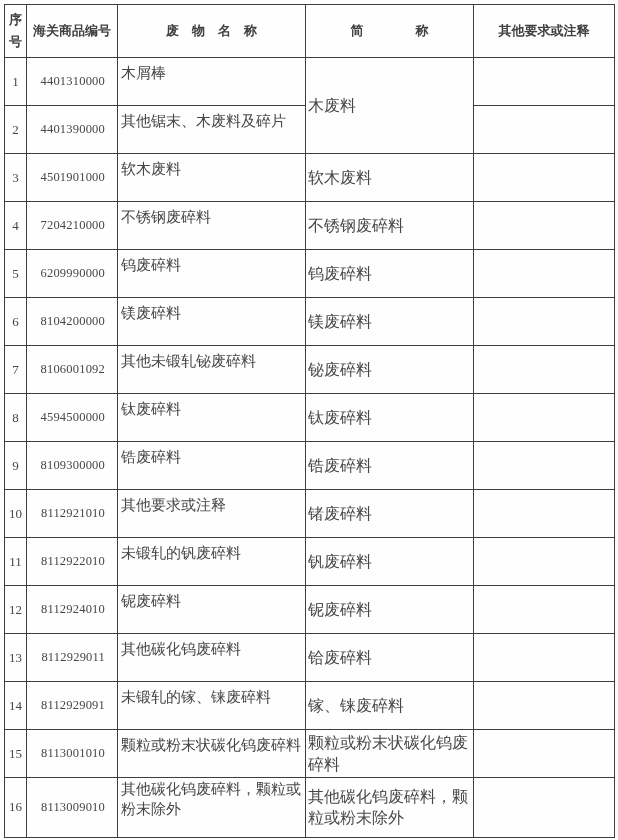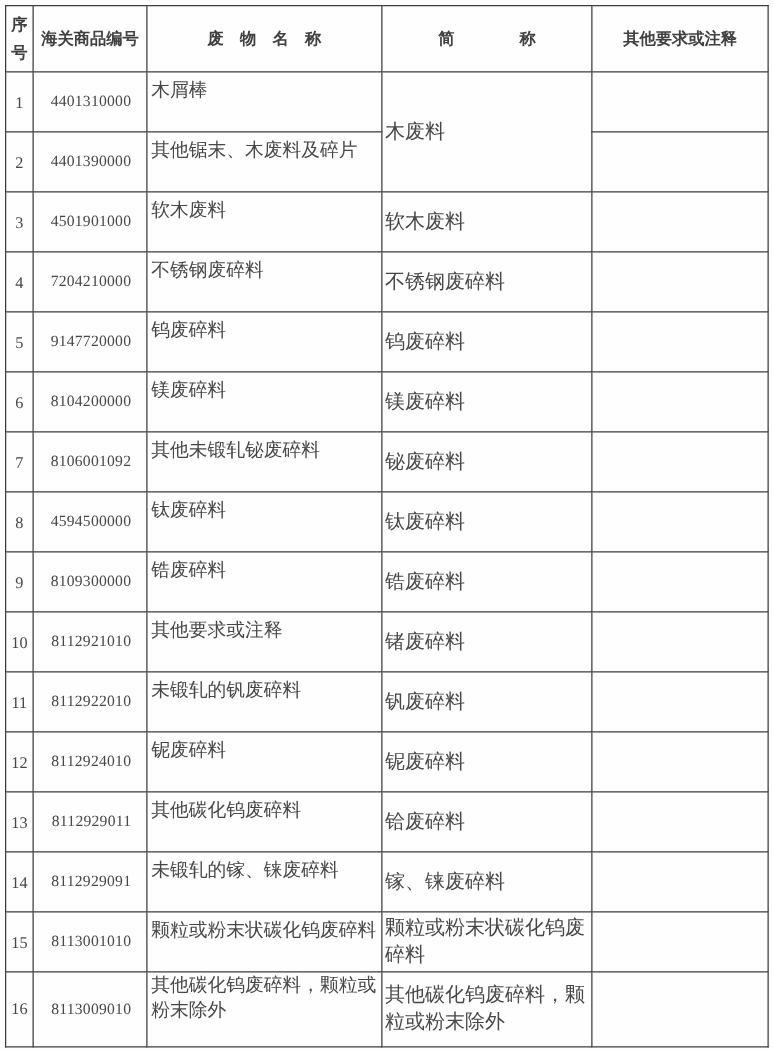--- a/index.html
+++ b/index.html
@@ -122,21 +122,21 @@
       </tr>
       <tr>
         <td class="c-seq">4</td>
         <td class="c-code">7204210000</td>
         <td class="c-name">不锈钢废碎料</td>
         <td class="c-short">不锈钢废碎料</td>
         <td class="c-notes"></td>
       </tr>
       <tr>
         <td class="c-seq">5</td>
-        <td class="c-code">9147720000</td>
+        <td class="c-code">6209990000</td>
         <td class="c-name">钨废碎料</td>
         <td class="c-short">钨废碎料</td>
         <td class="c-notes"></td>
       </tr>
       <tr>
         <td class="c-seq">6</td>
         <td class="c-code">8104200000</td>
         <td class="c-name">镁废碎料</td>
         <td class="c-short">镁废碎料</td>
         <td class="c-notes"></td>

